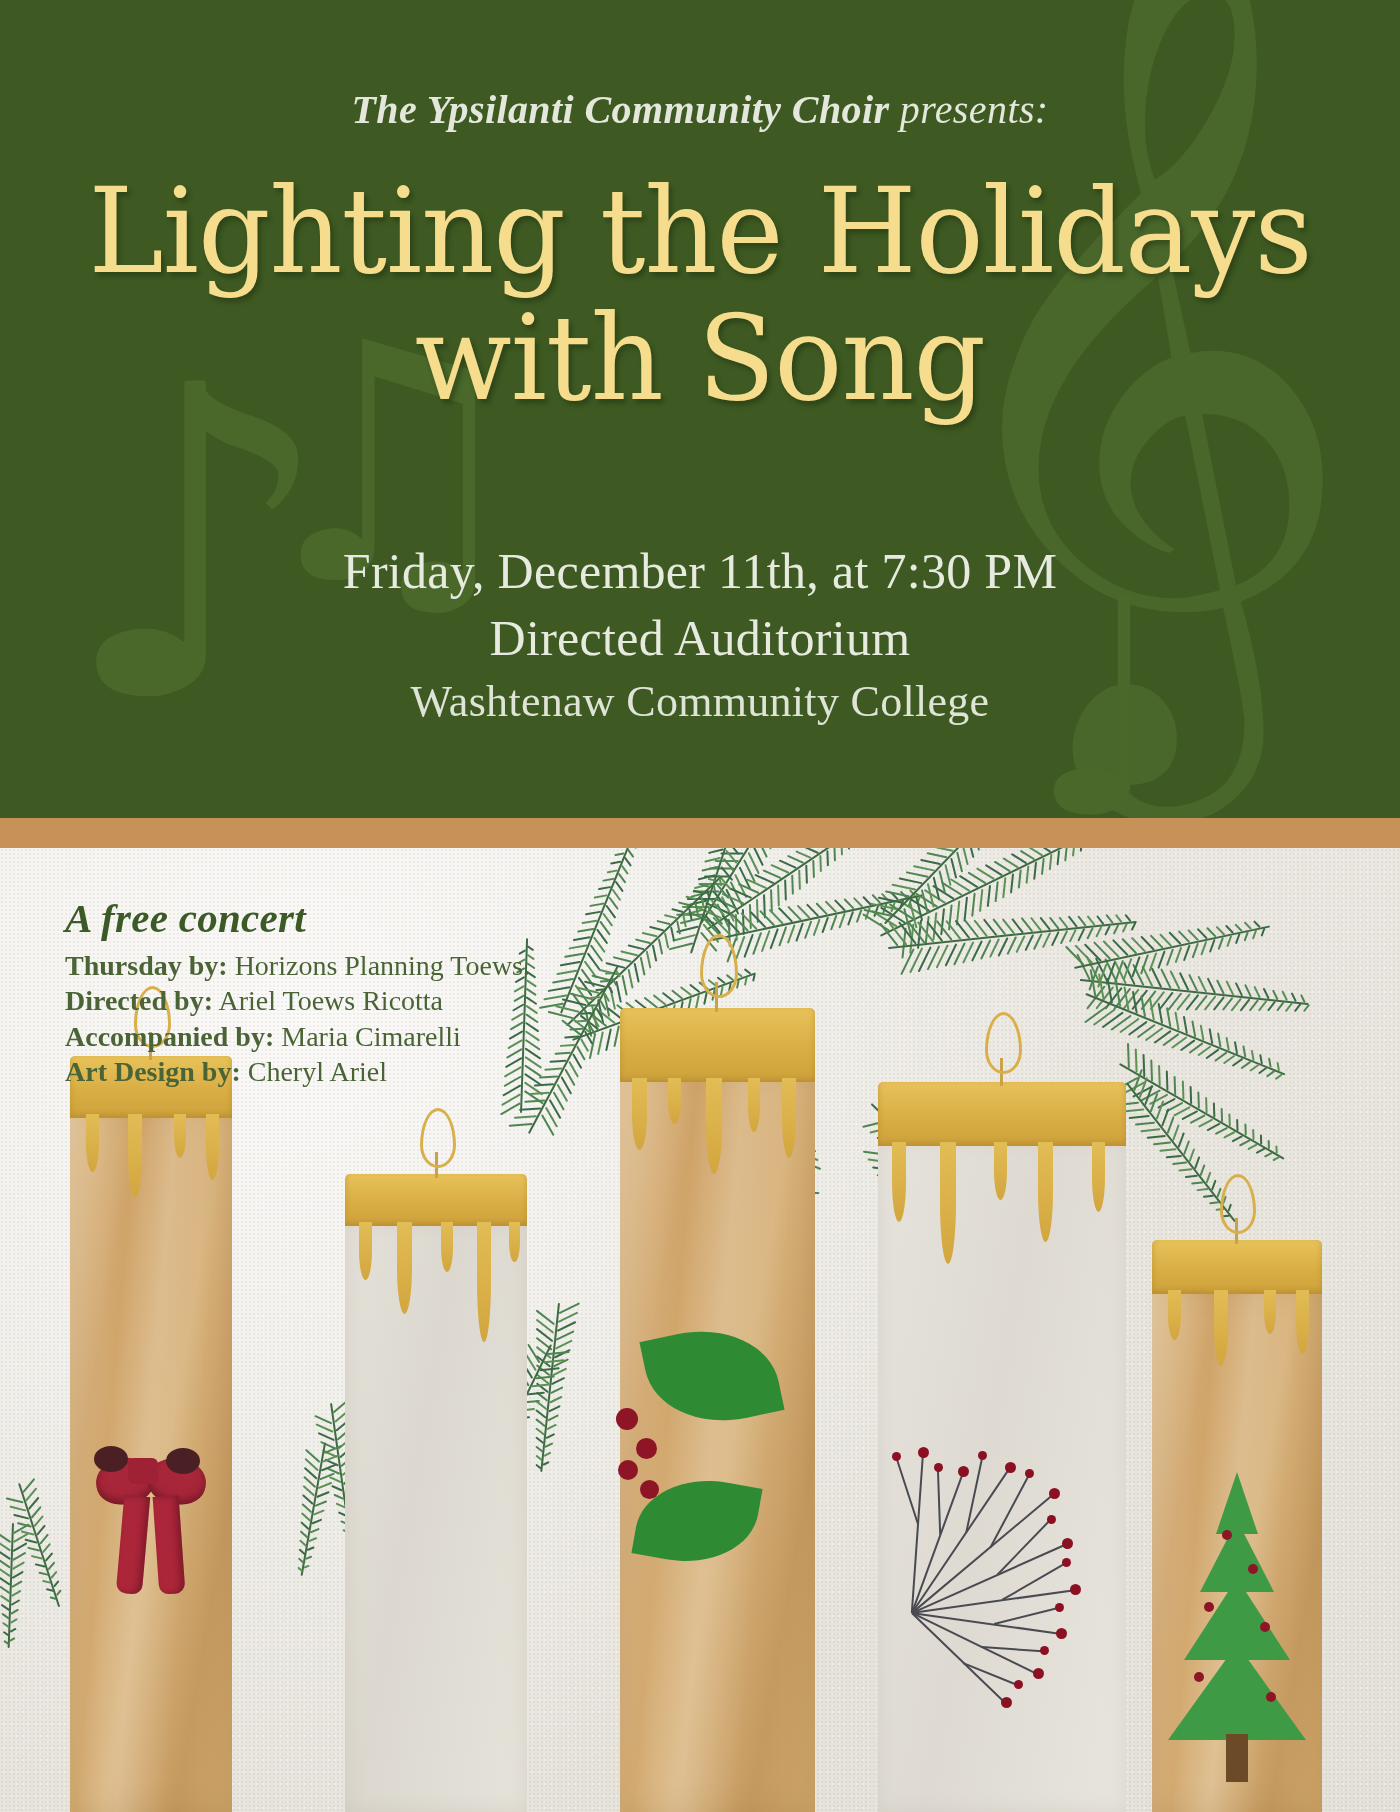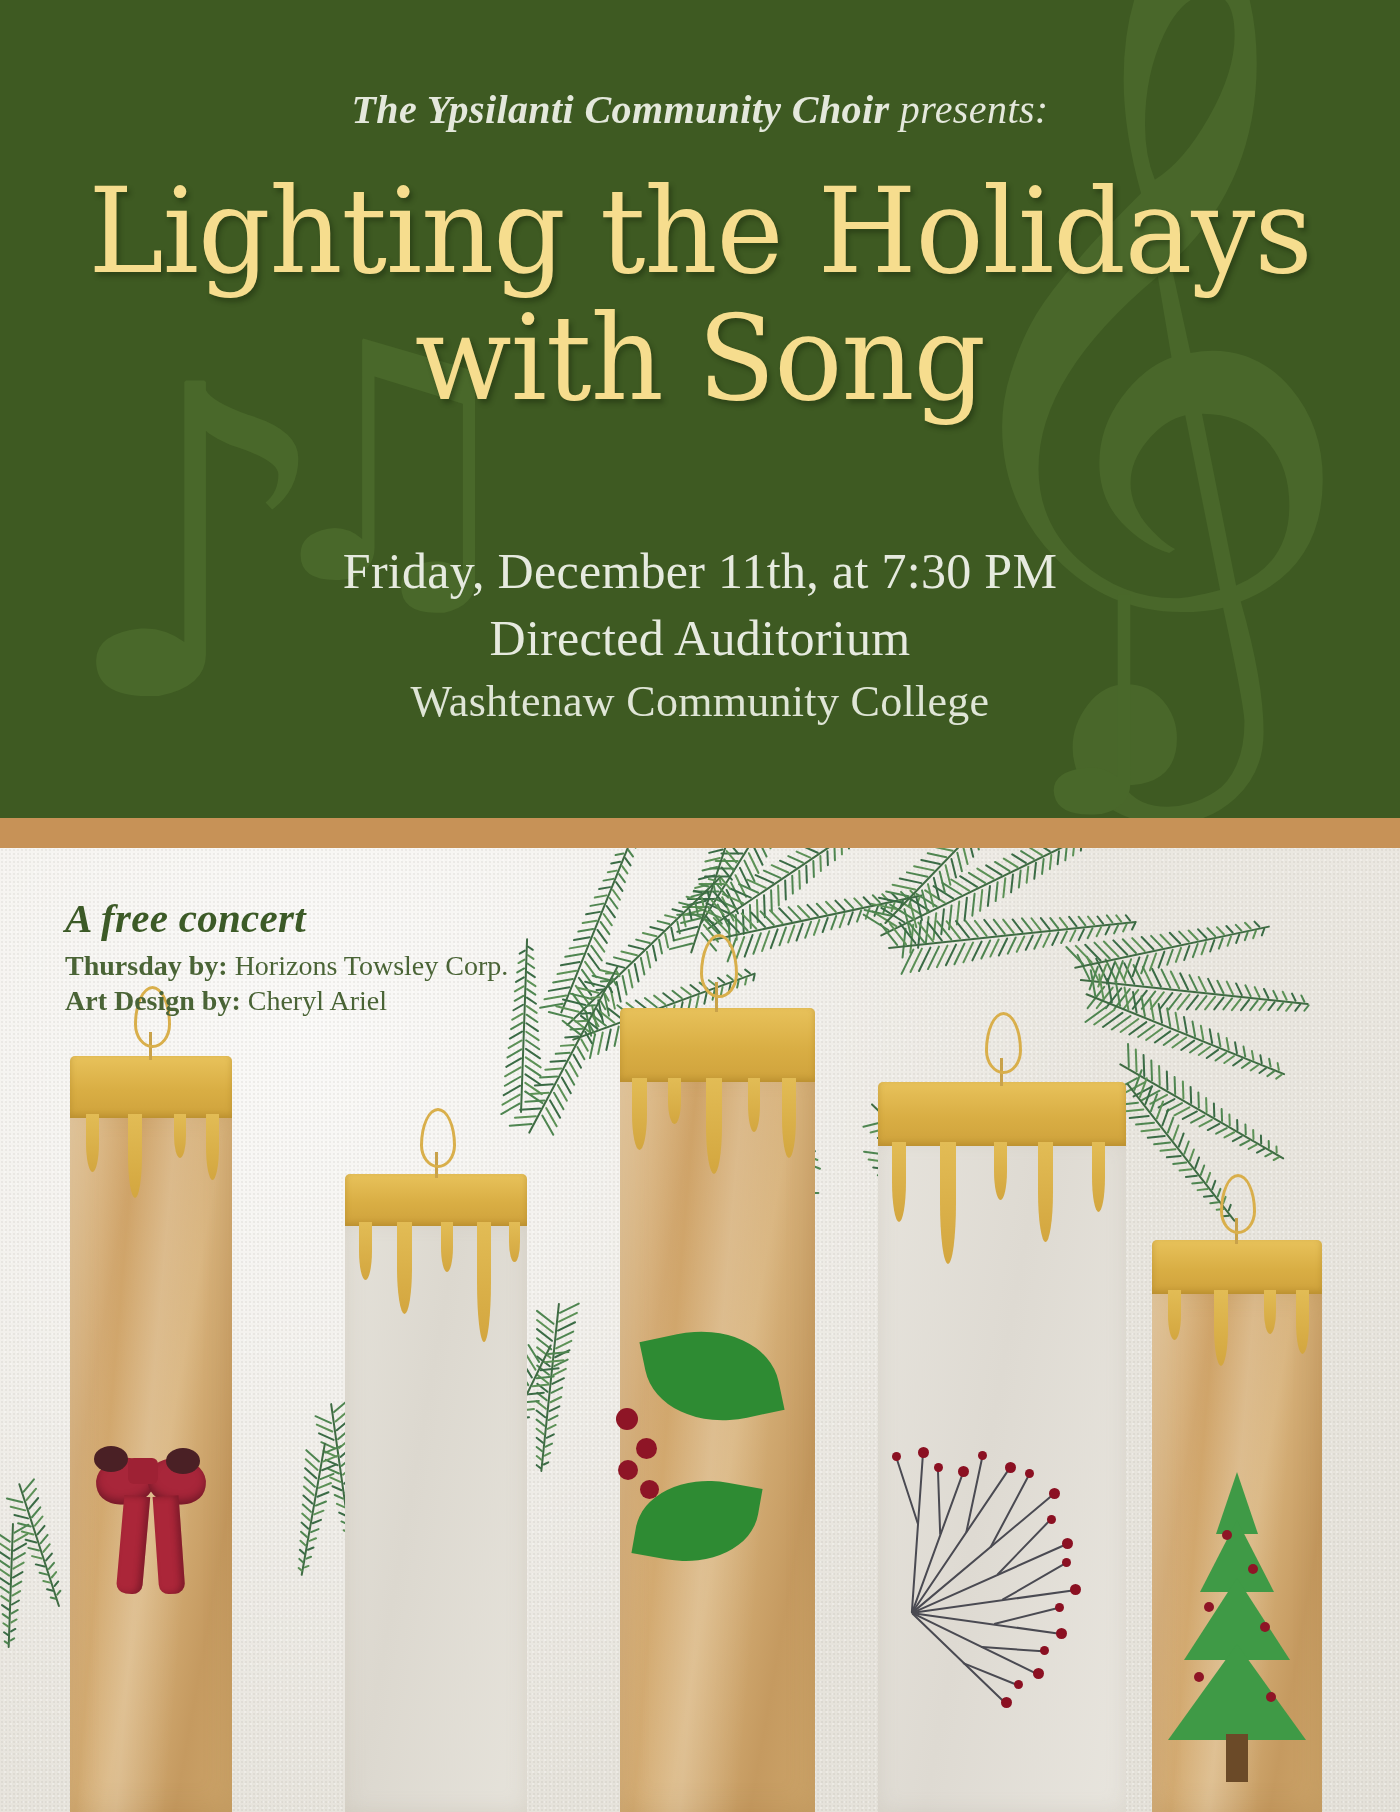--- a/index.html
+++ b/index.html
@@ -166,21 +166,27 @@
   </div>
 
   <div class="divider"></div>
 
   <div class="art">
     <div class="grain"></div>
 
     <div class="credits">
       <div class="freeline">A free concert</div>
       <div class="credit-line">
-        <span class="lbl">Thursday by:</span><span class="val"> Horizons Towsley Corp.</span>
+        <span class="lbl">Thursday by:</span><span class="val"> Horizons Planning Toews.</span>
+      </div>
+      <div class="credit-line">
+        <span class="lbl">Directed by:</span><span class="val"> Ariel Toews Ricotta</span>
+      </div>
+      <div class="credit-line">
+        <span class="lbl">Accompanied by:</span><span class="val"> Maria Cimarelli</span>
       </div>
       <div class="credit-line">
         <span class="lbl">Art Design by:</span><span class="val"> Cheryl Ariel</span>
       </div>
     </div>
 
     <div id="sprigs">
         <div class="sprig" style="left:700px;top:40px;width:250px;height:70px;transform:rotate(-58deg);">
           <div class="stem" style="width:250px;"></div>
           <div class="nd" style="left:9px;top:5.7776px;height:29.2224px;background:#4E8550;transform:rotate(-32deg);"></div>

